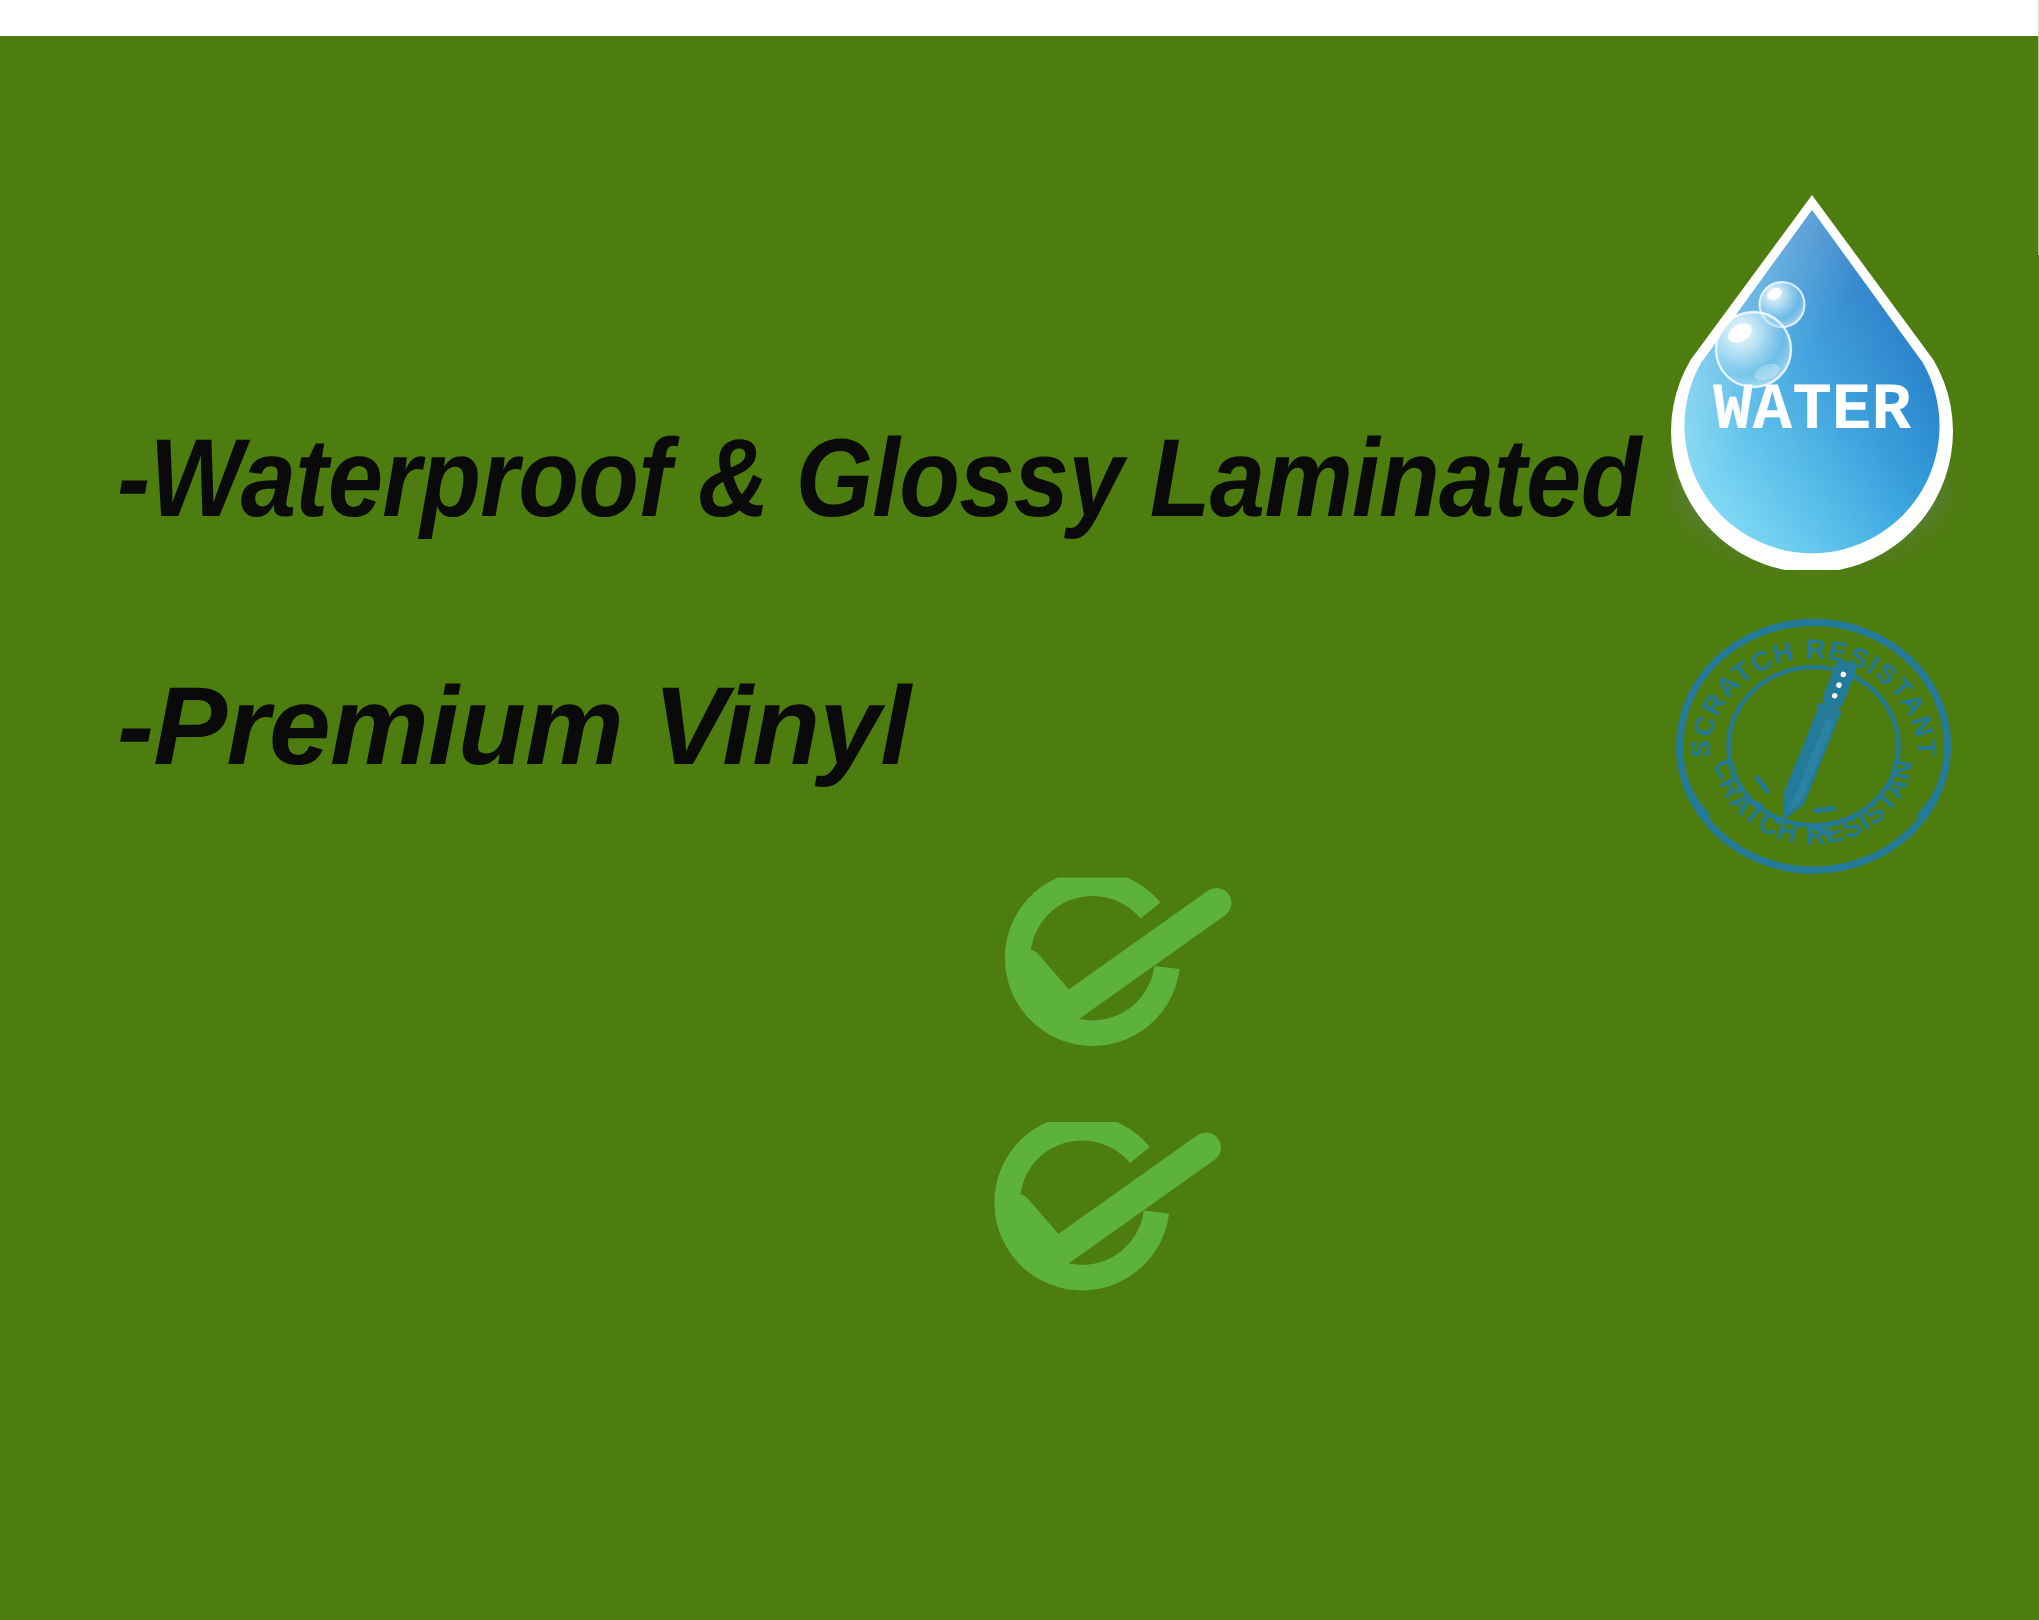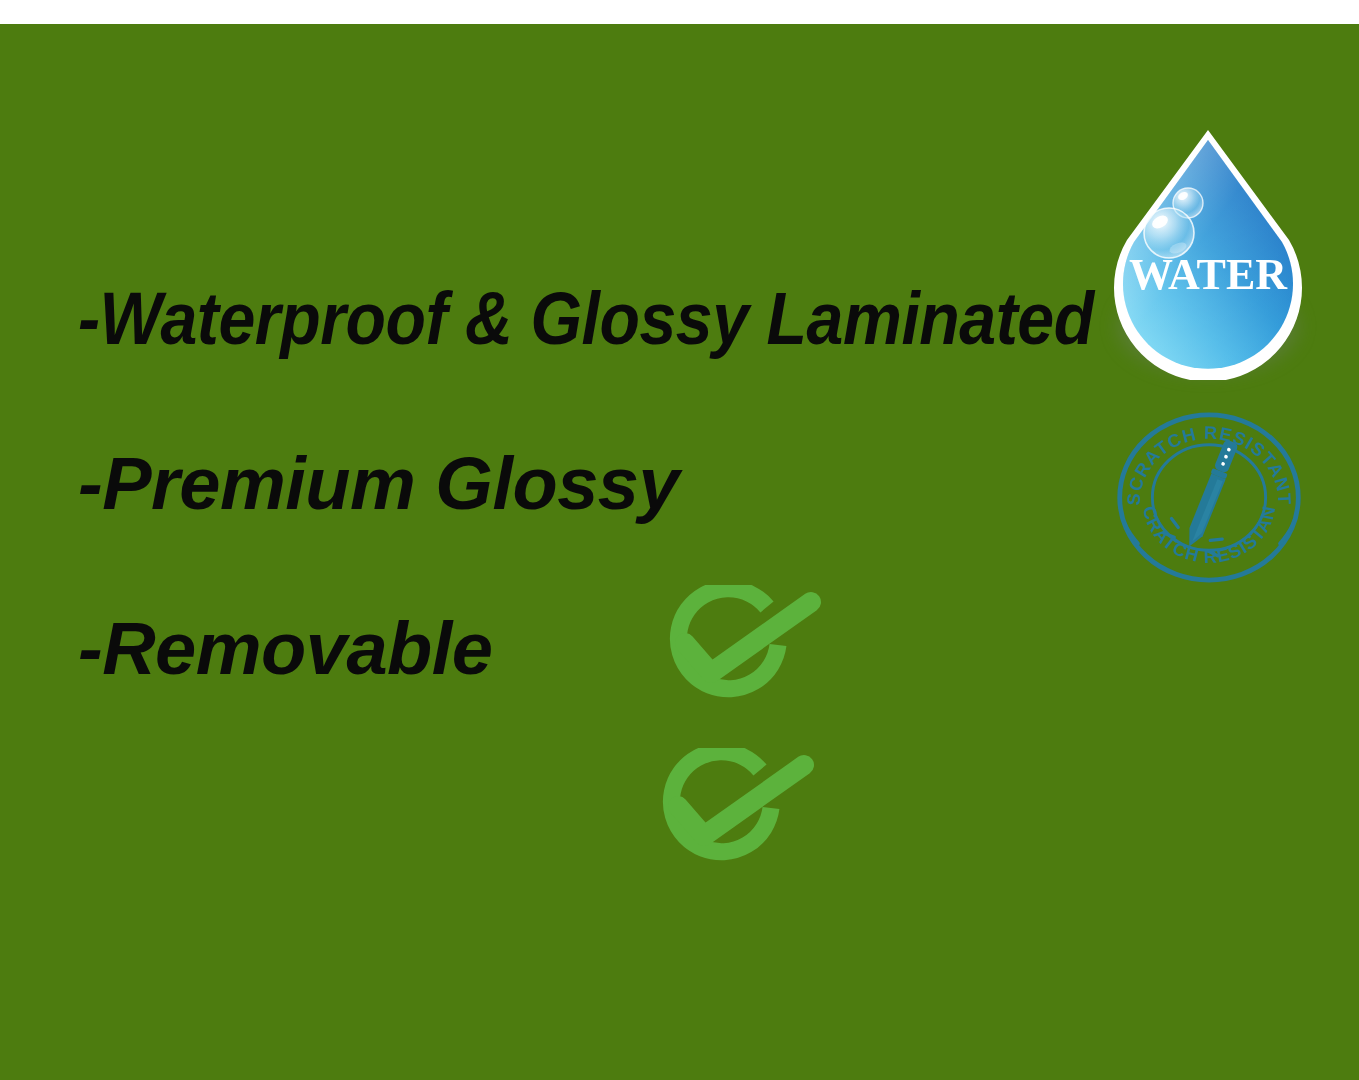--- a/index.html
+++ b/index.html
@@ -67,21 +67,21 @@
     left: 0;
     top: 0;
   }
   .droplet-label {
     position: absolute;
     left: 0;
     top: 126px;
     width: 208px;
     text-align: center;
     color: #ffffff;
-    font-family: Liberation Serif, serif;
+    font-family: Liberation Mono, monospace;
     font-weight: bold;
     font-size: 44px;
     line-height: 41px;
     letter-spacing: 0px;
     pointer-events: none;
   }
   .droplet-label span {
     display: block;
     transform: scaleX(1.0);
   }
@@ -110,26 +110,23 @@
 <div id="page">
 
   <div class="feature-list">
 
     <div class="feature-item">
       <div class="feature-text condensed">-Waterproof &amp; Glossy Laminated</div>
     </div>
 
 
     <div class="feature-item">
-      <div class="feature-text">-Premium Glossy</div>
+      <div class="feature-text">-Premium Vinyl</div>
     </div>
 
-    <div class="feature-item">
-      <div class="feature-text">-Removable</div>
-    </div>
 
   </div>
 
   <div class="droplet-badge">
     <div class="droplet-shadow"></div>
     <svg class="droplet-svg" width="208" height="252" viewBox="0 0 208 252">
       <defs>
         <linearGradient id="dropGrad" x1="0.88" y1="0.05" x2="0.12" y2="0.92">
           <stop offset="0%" stop-color="#1668bd"></stop>
           <stop offset="22%" stop-color="#1f7cc9"></stop>

